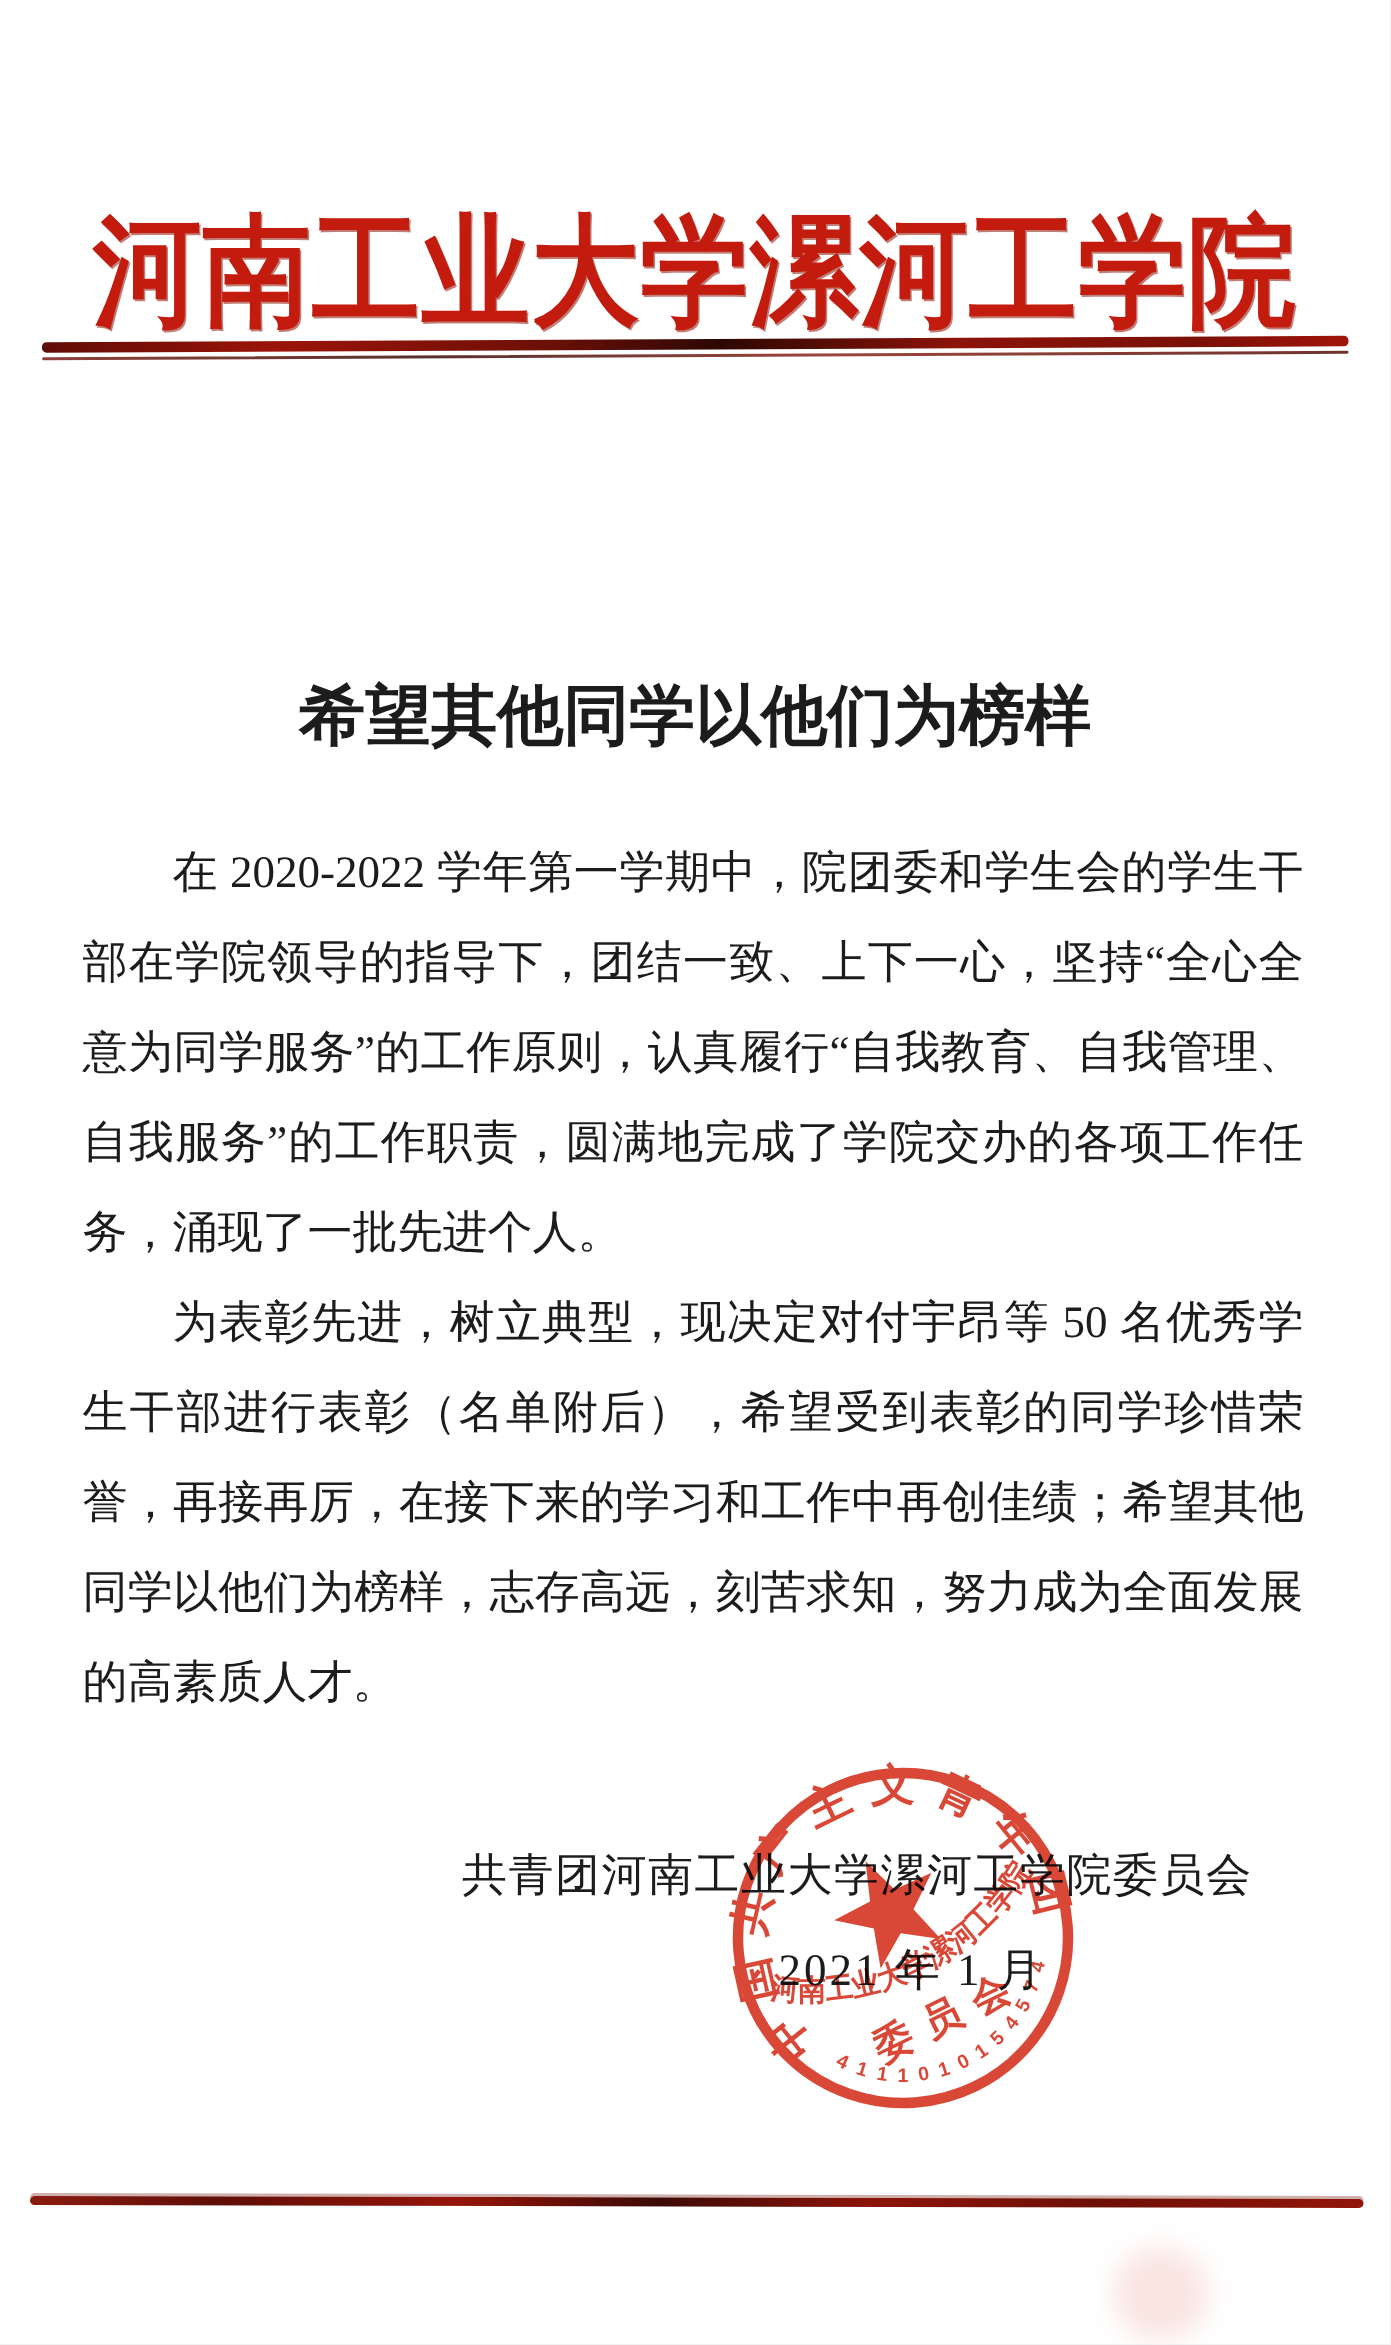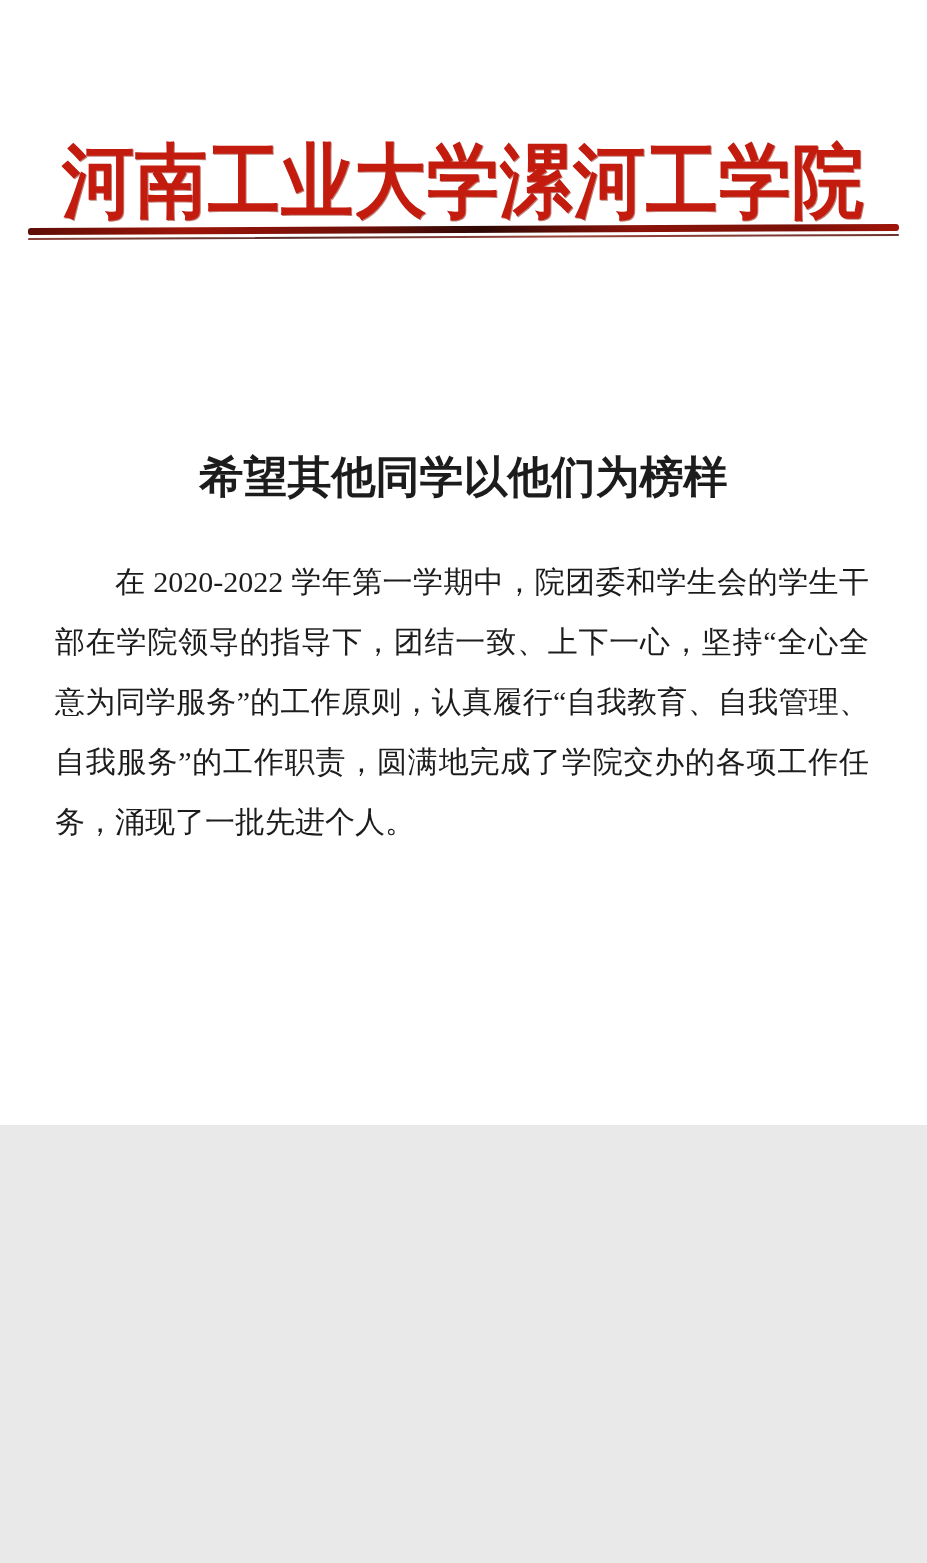--- a/index.html
+++ b/index.html
@@ -5,21 +5,21 @@
   :root{
     --header-red:#c31b0d;
     --rule-red:#7e130a;
     --ink:#1c1c1c;
     --seal:#d8402e;
     --paper:#ffffff;
   }
   html,body{margin:0;padding:0;background:#e9e9e9;}
   .page{
     position:relative;
-    width:927px;height:1125px;
+    width:927px;height:1563px;
     margin:0 auto;
     background:var(--paper);
     overflow:hidden;
     font-family:"Liberation Serif","DejaVu Serif",serif;
     color:var(--ink);
   }
   .letterhead{
     position:absolute;top:128px;left:0;width:100%;
     text-align:center;
     font-size:72px;font-weight:bold;letter-spacing:1px;
@@ -112,20 +112,21 @@
 
   <div class="header-rule">
     <div class="thick"></div>
     <div class="thin"></div>
   </div>
 
   <div class="doc-title-2">希望其他同学以他们为榜样</div>
 
   <div class="body-text">
     <p>在 2020-2022 学年第一学期中，院团委和学生会的学生干部在学院领导的指导下，团结一致、上下一心，坚持“全心全意为同学服务”的工作原则，认真履行“自我教育、自我管理、自我服务”的工作职责，圆满地完成了学院交办的各项工作任务，涌现了一批先进个人。</p>
+    <p>为表彰先进，树立典型，现决定对付宇昂等 50 名优秀学生干部进行表彰（名单附后），希望受到表彰的同学珍惜荣誉，再接再厉，在接下来的学习和工作中再创佳绩；希望其他同学以他们为榜样，志存高远，刻苦求知，努力成为全面发展的高素质人才。</p>
   </div>
 
   <div class="signature">共青团河南工业大学漯河工学院委员会</div>
   <div class="date-line">2021 年 1 月</div>
 
   <div class="seal-wrap">
     <svg viewBox="0 0 240 240" width="240" height="240" xmlns="http://www.w3.org/2000/svg">
       <defs>
         <path id="ringPath" d="M 33.6,151.3 A 92,92 0 1 1 206.4,151.3" fill="none"></path>
         <path id="orgPath" d="M 14,110 A 170,170 0 0 0 226,110" fill="none"></path>

